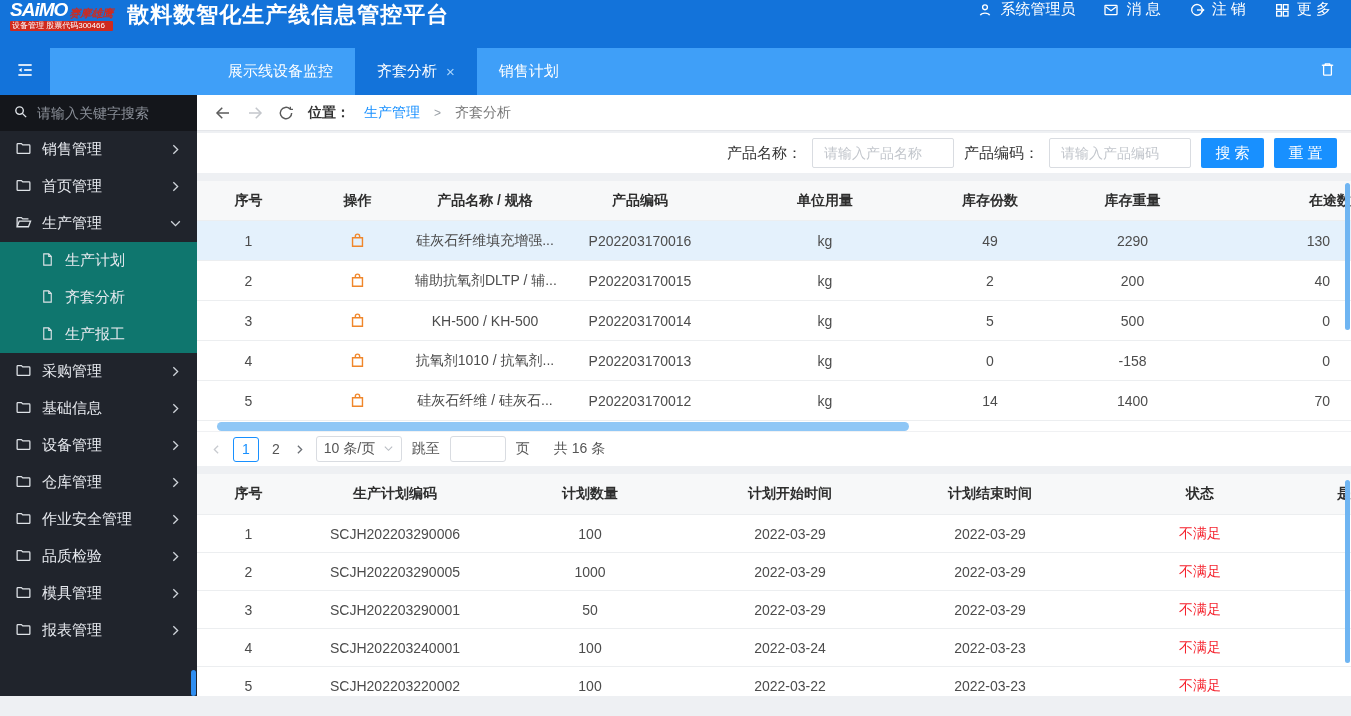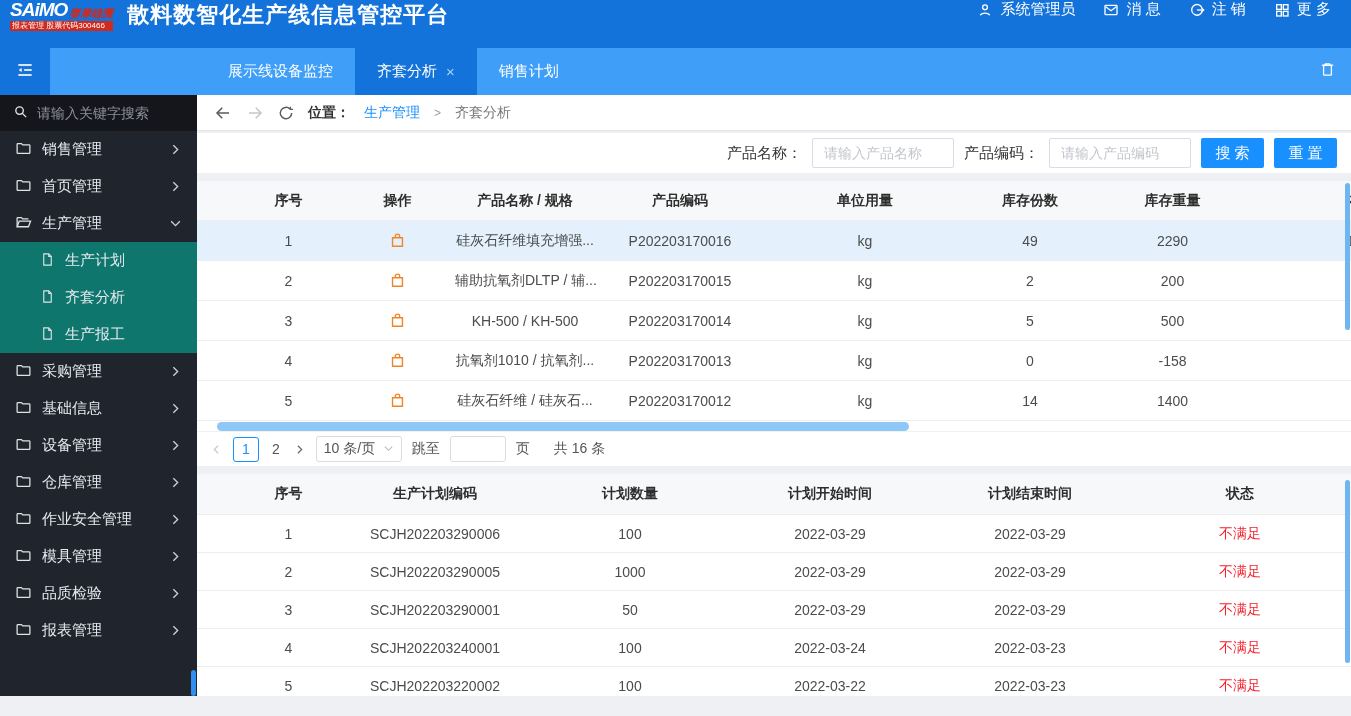--- a/index.html
+++ b/index.html
@@ -69,21 +69,21 @@
   .f-input { width:142px; height:30px; border:1px solid #d9dce1; border-radius:2px;
     padding:0 11px; font-size:14px; color:#333; outline:none; }
   .f-input::placeholder { color:#c2c6cc; }
   .btn { height:30px; min-width:63px; background:#1890ff; color:#fff; border:none;
     border-radius:2px; font-size:15px; cursor:pointer; padding:0 10px; }
 
   .panel { background:#fff; margin-top:8px; flex:none; overflow:hidden; }
   .panel2 { height:242px; }
 
   .trow { display:flex; height:40px; align-items:center;
-    border-bottom:1px solid #eceef0; font-size:14px; color:#4c4c4c; background:#fff;padding-left:40px; }
+    border-bottom:1px solid #eceef0; font-size:14px; color:#4c4c4c; background:#fff; }
   .trow.head { background:#f7f8f9; color:#2e2e2e; font-weight:bold; }
   .trow.sel { background:#e4f1fc; }
   .c { flex:none; text-align:center; white-space:nowrap; overflow:visible; }
   .t1 .c1{width:103px} .t1 .c2{width:115px} .t1 .c3{width:140px} .t1 .c4{width:170px}
   .t1 .c5{width:200px} .t1 .c6{width:130px} .t1 .c7{width:155px}
   .t1 .c8{width:150px; text-align:right; padding-right:30px;}
   .t1 .head-c8{padding-right:9px;}
   .t2 .trow { height:38px; }
   .t2 .trow.head { height:41px; }
   .t2 .c1{width:103px} .t2 .c2{width:190px} .t2 .c3{width:200px} .t2 .c4{width:200px}
@@ -115,21 +115,21 @@
 </style>
 </head>
 <body>
 
 <div class="header">
   <div class="logo">
     <div class="brand-line">
       <span class="brand">SAiMO</span>
       <span class="brand-suffix">赛摩雄鹰</span>
     </div>
-    <span class="logo-sub">报表管理 股票代码300466</span>
+    <span class="logo-sub">设备管理 股票代码300466</span>
   </div>
   <div class="app-title">散料数智化生产线信息管控平台</div>
   <div class="header-right">
     <div class="h-item">
       <span>
           <svg width="16" height="16" viewBox="0 0 24 24" fill="none" stroke="#fff" stroke-width="2">
             <circle cx="12" cy="8" r="3.6"></circle>
             <path d="M5 20c1.6-4.4 12.4-4.4 14 0"></path>
           </svg>
         </span>
@@ -340,33 +340,33 @@
               <svg width="13" height="13" viewBox="0 0 24 24" fill="none" stroke="#cfd4da" stroke-width="2.4">
                 <path d="M8 4l8 8-8 8"></path>
               </svg>
             </span>
           </div>
 
           <div class="menu-item">
             <span><svg width="17" height="17" viewBox="0 0 24 24" fill="none" stroke="#dfe3e8" stroke-width="1.8">
                 <path d="M3 6a1 1 0 0 1 1-1h5l2 2h9a1 1 0 0 1 1 1v10a1 1 0 0 1-1 1H4a1 1 0 0 1-1-1z"></path>
               </svg></span>
+            <span class="lbl">品质检验</span>
+            <span class="chev">
+              <svg width="13" height="13" viewBox="0 0 24 24" fill="none" stroke="#cfd4da" stroke-width="2.4">
+                <path d="M8 4l8 8-8 8"></path>
+              </svg>
+            </span>
+          </div>
+
+          <div class="menu-item">
+            <span><svg width="17" height="17" viewBox="0 0 24 24" fill="none" stroke="#dfe3e8" stroke-width="1.8">
+                <path d="M3 6a1 1 0 0 1 1-1h5l2 2h9a1 1 0 0 1 1 1v10a1 1 0 0 1-1 1H4a1 1 0 0 1-1-1z"></path>
+              </svg></span>
             <span class="lbl">模具管理</span>
-            <span class="chev">
-              <svg width="13" height="13" viewBox="0 0 24 24" fill="none" stroke="#cfd4da" stroke-width="2.4">
-                <path d="M8 4l8 8-8 8"></path>
-              </svg>
-            </span>
-          </div>
-
-          <div class="menu-item">
-            <span><svg width="17" height="17" viewBox="0 0 24 24" fill="none" stroke="#dfe3e8" stroke-width="1.8">
-                <path d="M3 6a1 1 0 0 1 1-1h5l2 2h9a1 1 0 0 1 1 1v10a1 1 0 0 1-1 1H4a1 1 0 0 1-1-1z"></path>
-              </svg></span>
-            <span class="lbl">品质检验</span>
             <span class="chev">
               <svg width="13" height="13" viewBox="0 0 24 24" fill="none" stroke="#cfd4da" stroke-width="2.4">
                 <path d="M8 4l8 8-8 8"></path>
               </svg>
             </span>
           </div>
 
 
           <div class="menu-item">
             <span><svg width="17" height="17" viewBox="0 0 24 24" fill="none" stroke="#dfe3e8" stroke-width="1.8">

